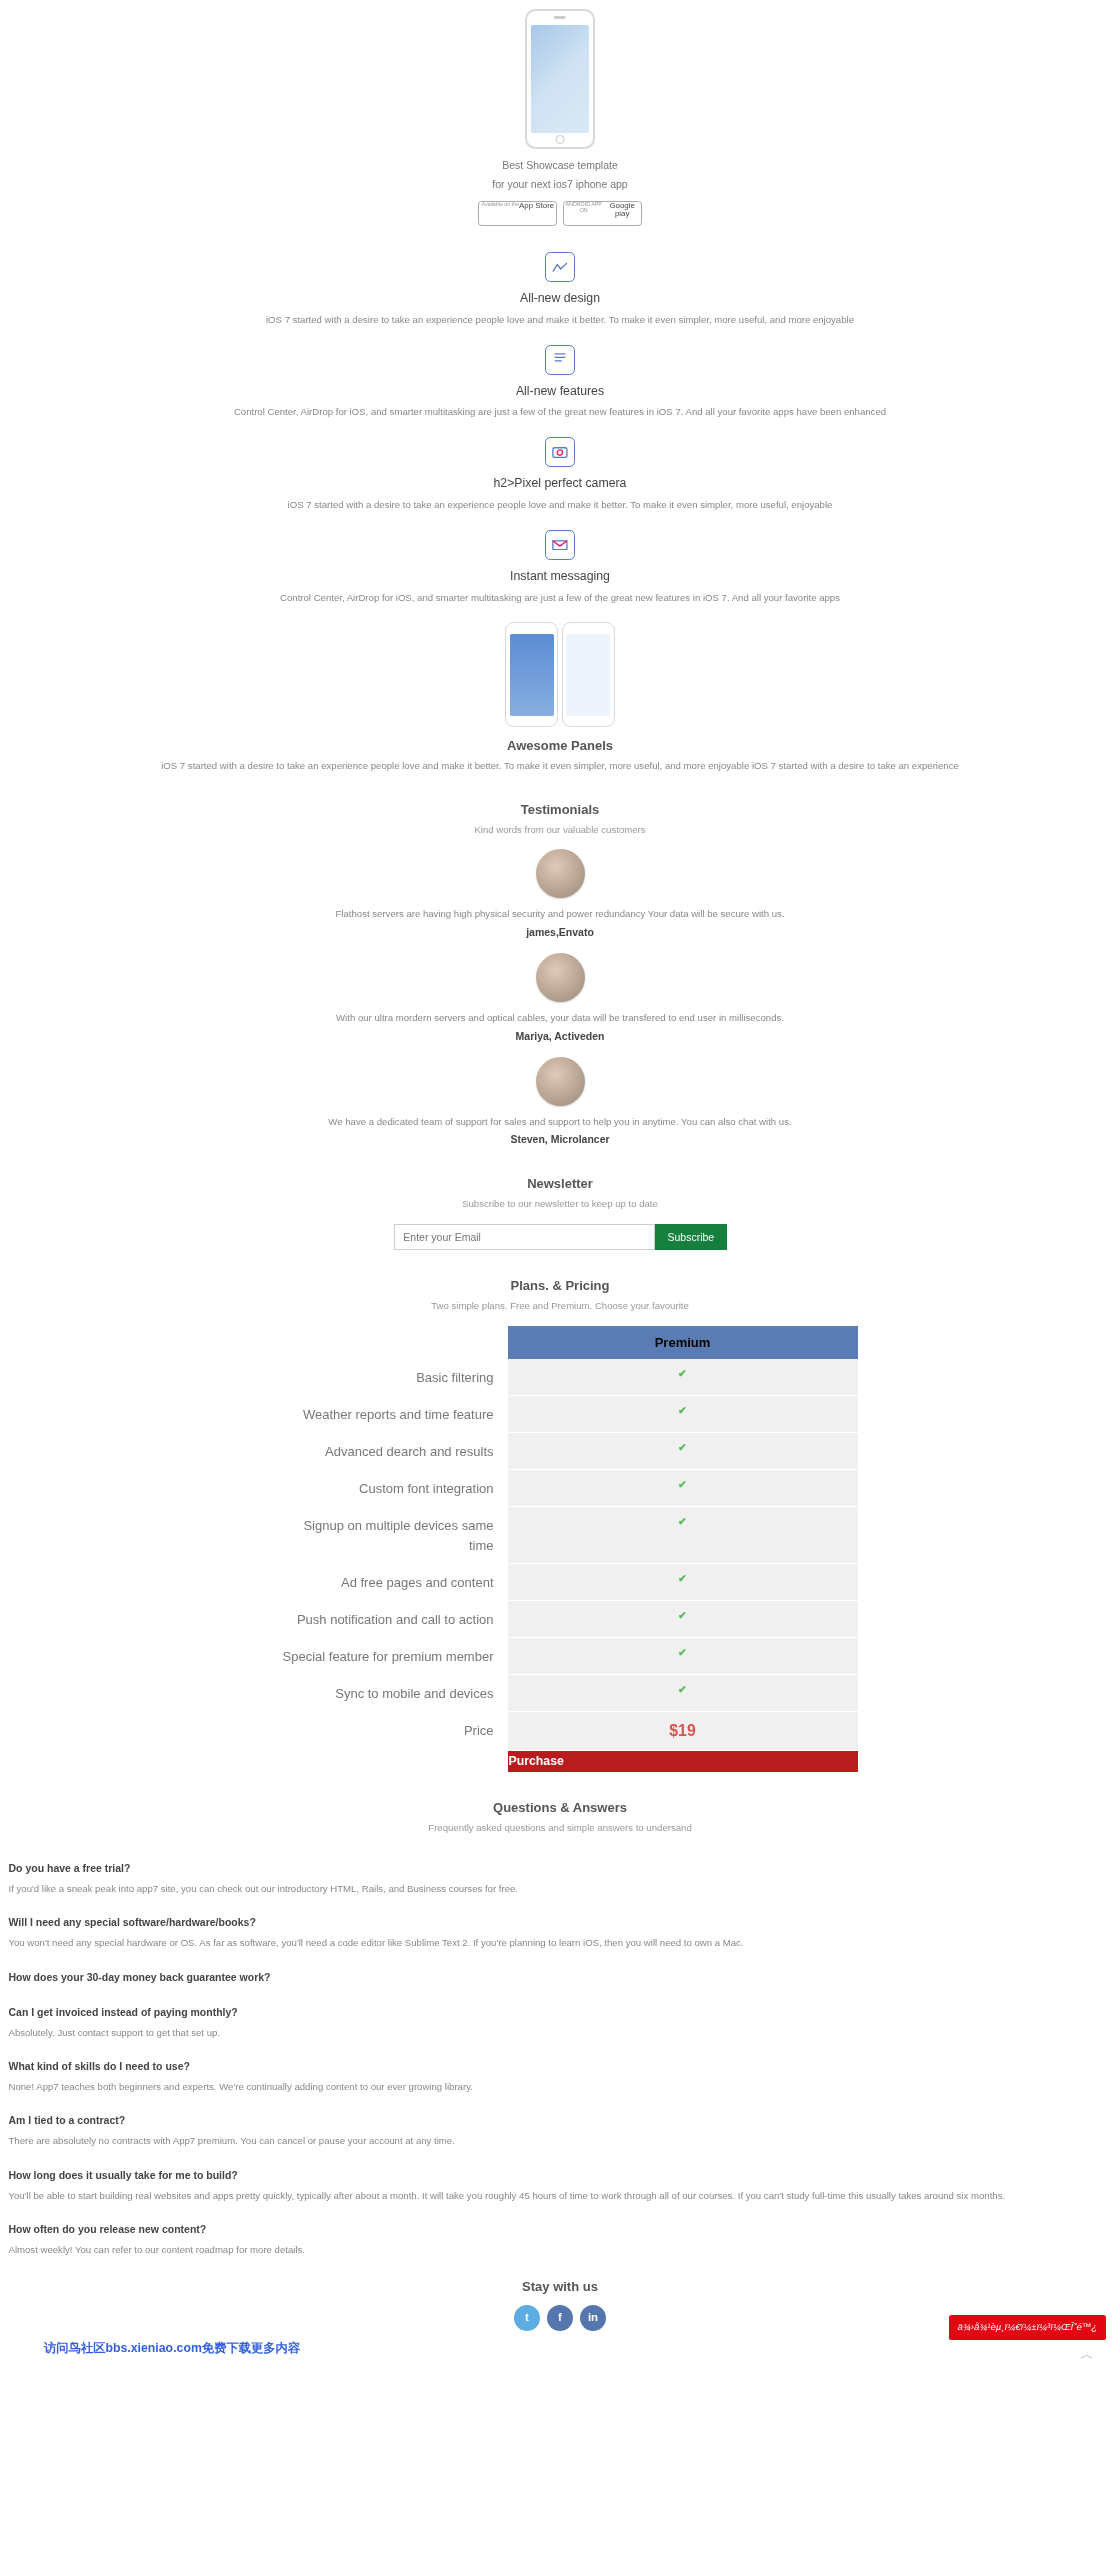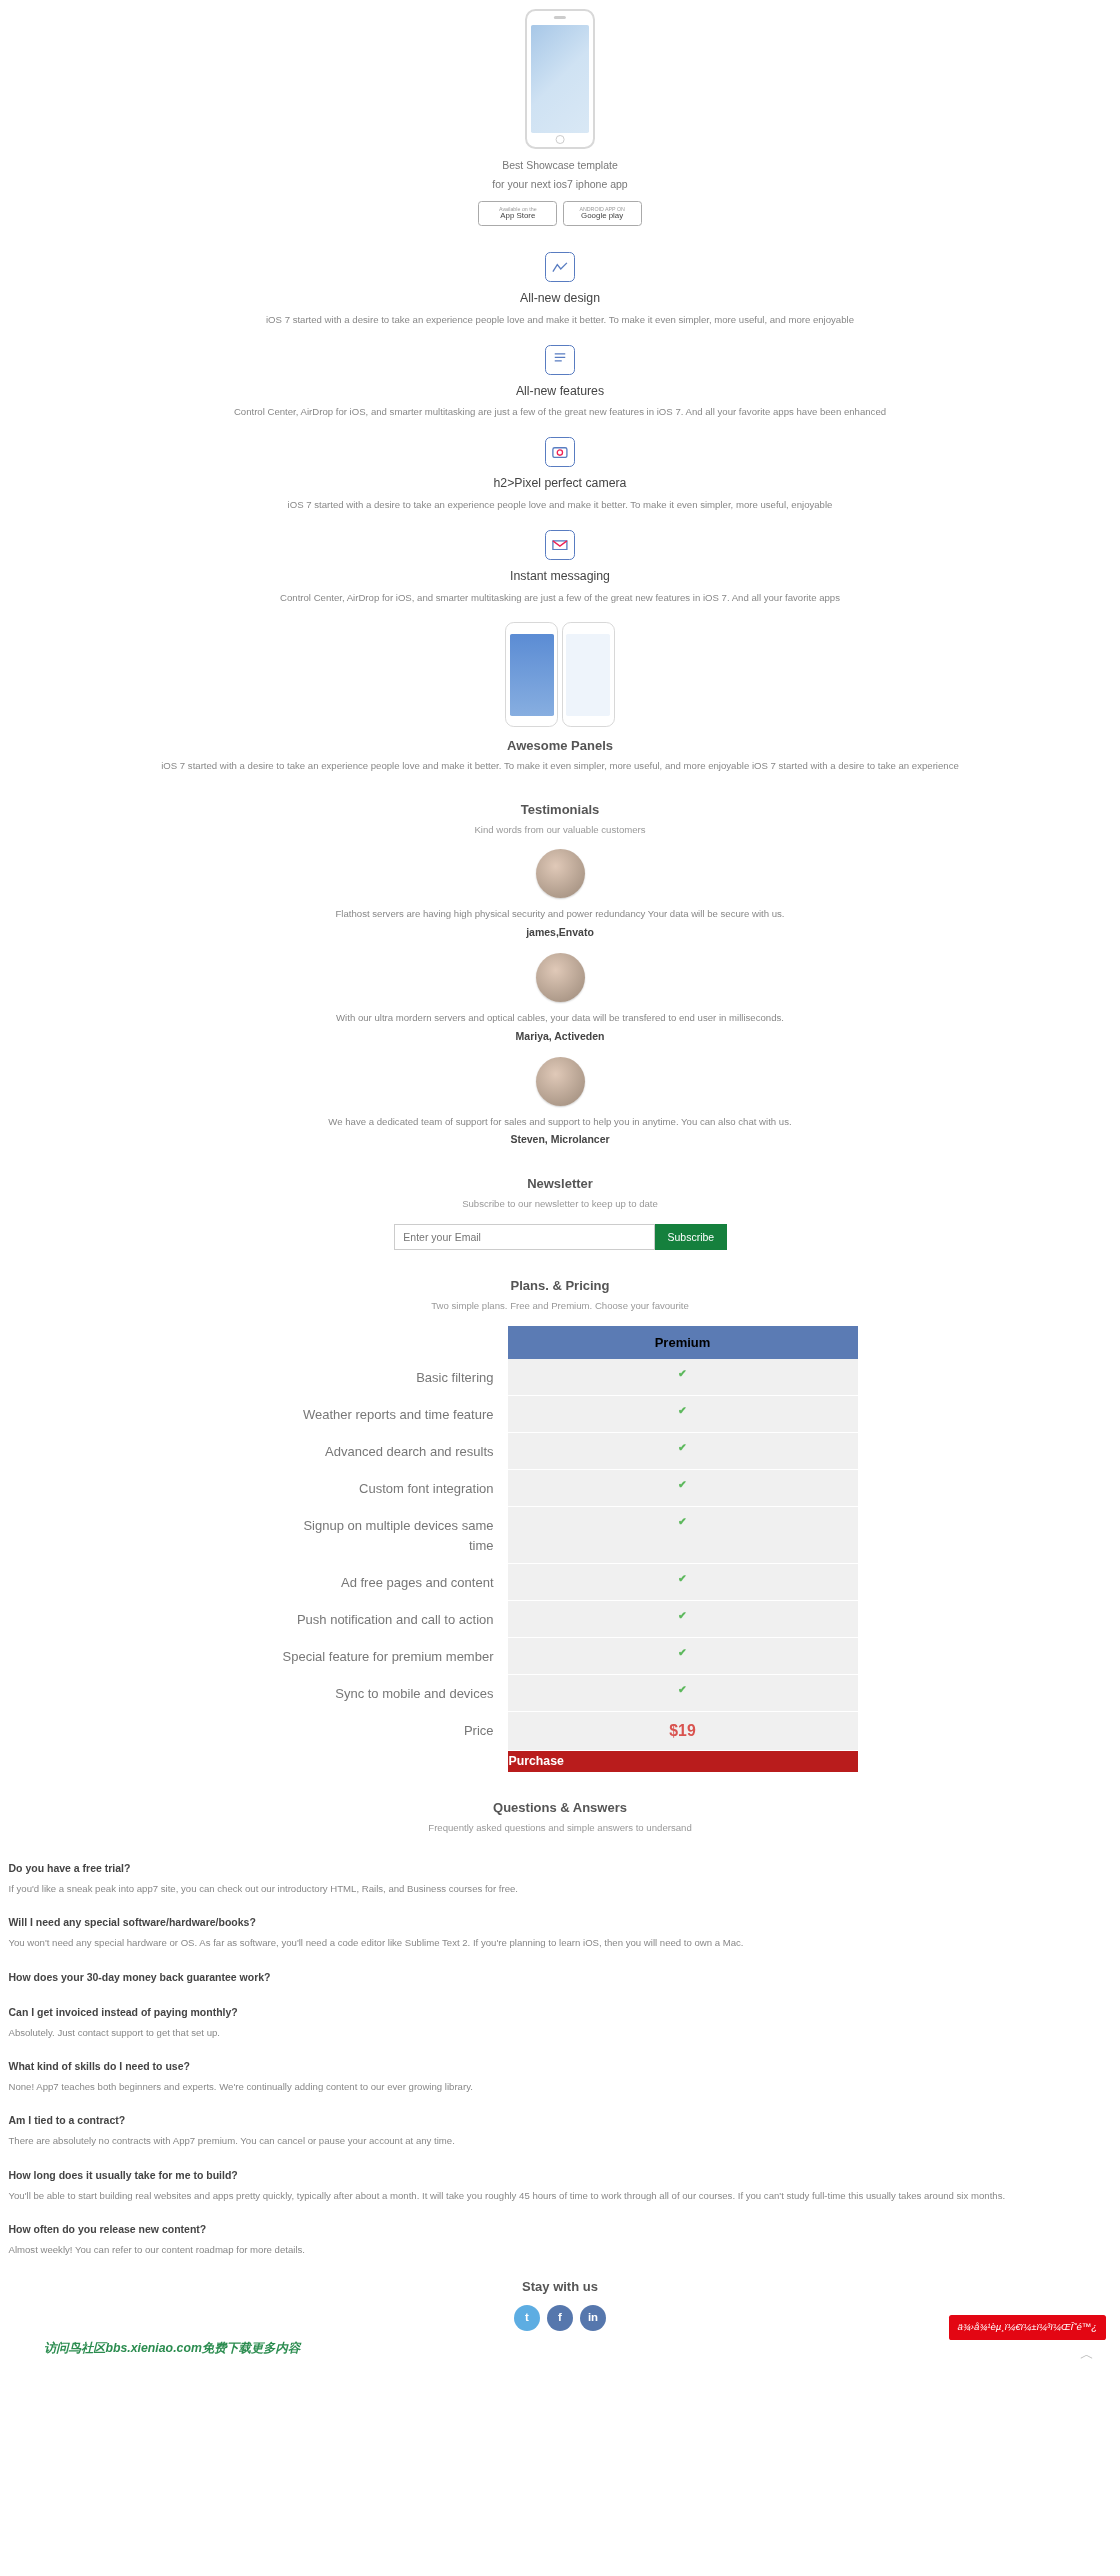--- a/index.html
+++ b/index.html
@@ -7,21 +7,21 @@
 .center{text-align:center}
 .container{width:586px;margin:0 auto}
 .container-wide{width:1112px;margin:0 auto;padding:0 8.8px}
 .section{margin-bottom:26px}
 .phone-mock{width:70px;height:140px;margin:8.8px auto;border:2.6px solid #d8d8d8;border-radius:10.5px;background:#fff;position:relative}
 .phone-screen{position:absolute;top:14px;left:4.4px;right:4.4px;bottom:14px;background:linear-gradient(135deg,#a7c7e7,#cfe2f3,#d9e8f5);border-radius:1.8px}
 .phone-btn{position:absolute;bottom:2.6px;left:50%;transform:translateX(-50%);width:8.8px;height:8.8px;border:0.9px solid #ccc;border-radius:50%}
 .phone-speaker{position:absolute;top:5.3px;left:50%;transform:translateX(-50%);width:12.3px;height:2.6px;background:#ccc;border-radius:1.8px}
 .hero-sub{color:#777;font-size:10.5px;margin:3.5px 0}
 .store-btns{display:flex;justify-content:center;gap:5.3px;margin:8.8px 0 17.5px}
-.store-btn{width:79px;height:24.5px;border:0.9px solid #aaa;border-radius:3.5px;background:#fff;display:flex;justify-content:center;font-size:7.9px;color:#444;cursor:pointer;flex-direction:column;line-height:1}
+.store-btn{width:79px;height:24.5px;border:0.9px solid #aaa;border-radius:3.5px;background:#fff;display:flex;justify-content:center;font-size:7.9px;color:#444;cursor:pointer;line-height:1}
 .feat-icon{width:30px;height:30px;border:1.8px solid #587cc1;border-radius:5.3px;margin:7px auto;display:flex;align-items:center;justify-content:center;color:#587cc1}
 h2.feat-title{font-size:12.3px;font-weight:normal;color:#444;margin:5.3px 0}
 .feat-desc{color:#888;font-size:9.6px;margin-bottom:17.5px;padding:0 17.5px}
 .two-phones{display:flex;justify-content:center;gap:3.5px;margin:8.8px 0}
 .phone-small{width:53px;height:105px;border:1.8px solid #d8d8d8;border-radius:8.8px;background:#fff;position:relative}
 .phone-small .scr{position:absolute;top:10.5px;left:3.5px;right:3.5px;bottom:10.5px;border-radius:1.8px}
 .scr-left{background:linear-gradient(#5b8cd4,#87aee0)}
 .scr-right{background:#eef4fb}
 .sec-head{font-size:13px;color:#555;margin:7px 0 3.5px}
 .sec-sub{color:#999;font-size:9.6px;margin-bottom:12.3px}
@@ -41,21 +41,21 @@
 .purchase{background:#b91c1c;color:#fff;font-weight:bold;text-align:left;padding:1px;margin-left:245px;font-size:12.3px;cursor:pointer}
 .qa-wrap{width:1103px;margin:17.5px auto 0}
 .qa-item{margin-bottom:19px}
 .qa-q{font-weight:bold;font-size:10.5px;color:#444;margin-bottom:5.3px}
 .qa-a{color:#888;font-size:9.6px}
 .stay{text-align:center;margin:17.5px 0 35px}
 .support-link{color:#5677ad;text-decoration:none}
 .social{display:flex;justify-content:center;gap:7px;margin-top:8.8px}
 .social-btn{width:26px;height:26px;border-radius:50%;color:#fff;display:flex;align-items:center;justify-content:center;font-size:11.4px;font-weight:bold;cursor:pointer}
 .tw{background:#5dade2}.fb{background:#5677ad}.li{background:#5677ad}
-.watermark{position:absolute;bottom:8.8px;left:44px;font-size:12.3px;font-style:italic;color:#15803d;font-weight:bold;opacity:.9}
+.watermark{position:absolute;bottom:8.8px;left:44px;font-size:12.3px;color:#1d4ed8;font-weight:bold;opacity:.9}
 .badge{position:absolute;bottom:26px;right:14px;background:#e30613;color:#fff;font-size:9.6px;padding:5.3px 8.8px;border-radius:2.6px;cursor:pointer;font-style:italic}
 .scroll-top{position:absolute;bottom:3.5px;right:21px;width:19px;height:19px;color:#bbb;font-size:14px}
 svg{display:block}
 </style>
 </head>
 <body>
 
 <div class="center container section">
   <div class="phone-mock">
     <div class="phone-speaker"></div>

